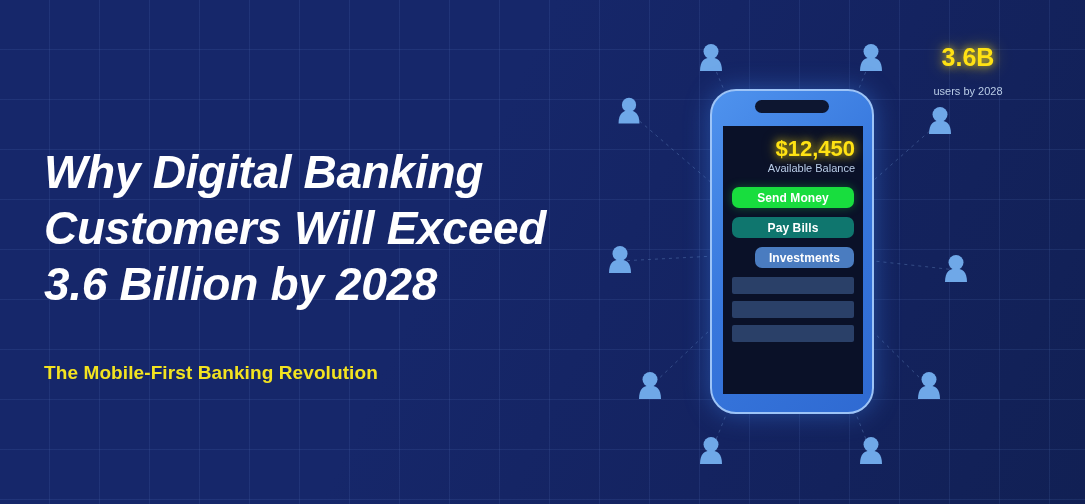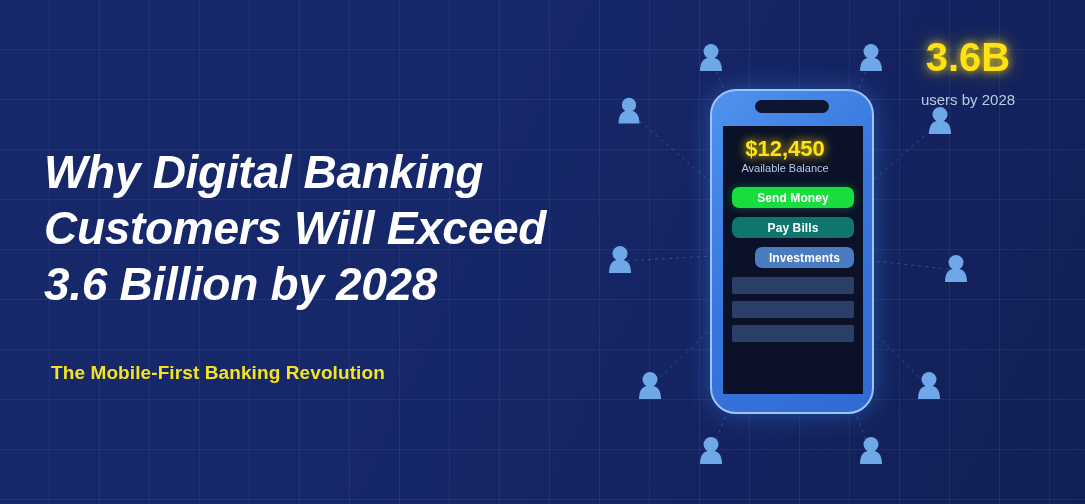--- a/index.html
+++ b/index.html
@@ -41,21 +41,21 @@
     display:block;
     color:#ffffff;
     font-size:46px;
     font-weight:bold;
     line-height:56px;
     letter-spacing:-0.3px;
     white-space:nowrap;
   }
   #subtitle {
     position:absolute;
-    left:51px; top:362px;
+    left:44px; top:362px;
     color:#f3e320;
     font-size:19px;
     font-weight:bold;
     letter-spacing:0.1px;
     white-space:nowrap;
   }
 
   
   #network {
     position:absolute;
@@ -66,29 +66,29 @@
 
   
   #stat {
     position:absolute;
     left:898px; top:41px;
     width:140px;
     text-align:center;
   }
   #stat-value {
     color:#ffe213;
-    font-size:40px;
+    font-size:25px;
     font-weight:bold;
     line-height:33px;
     text-shadow:0 0 9px rgba(255,226,19,0.85), 0 0 20px rgba(255,214,0,0.45);
   }
   #stat-label {
-    margin-top:18px;
+    margin-top:10px;
     color:#b9cce6;
-    font-size:15px;
+    font-size:11px;
     line-height:15px;
   }
 
   
   #phone {
     position:absolute;
     left:710px; top:89px;
     width:164px; height:325px;
     border-radius:26px;
     background:linear-gradient(135deg,#4f93ee 0%,#3777dd 48%,#2f6ad2 100%);
@@ -105,22 +105,22 @@
   }
   #screen {
     position:absolute;
     left:11px; top:35px;
     width:140px; height:268px;
     background:#0a1128;
     overflow:hidden;
   }
 
   #balance {
-    padding:11px 16px 0 0;
-    text-align:center;
+    padding:11px 8px 0 0;
+    text-align:right;
   }
   #balance-amount {
     color:#ffe213;
     font-size:22px;
     font-weight:bold;
     line-height:24px;
     text-shadow:0 0 8px rgba(255,226,19,0.8), 0 0 16px rgba(255,206,0,0.4);
   }
   #balance-label {
     margin-top:1px;

